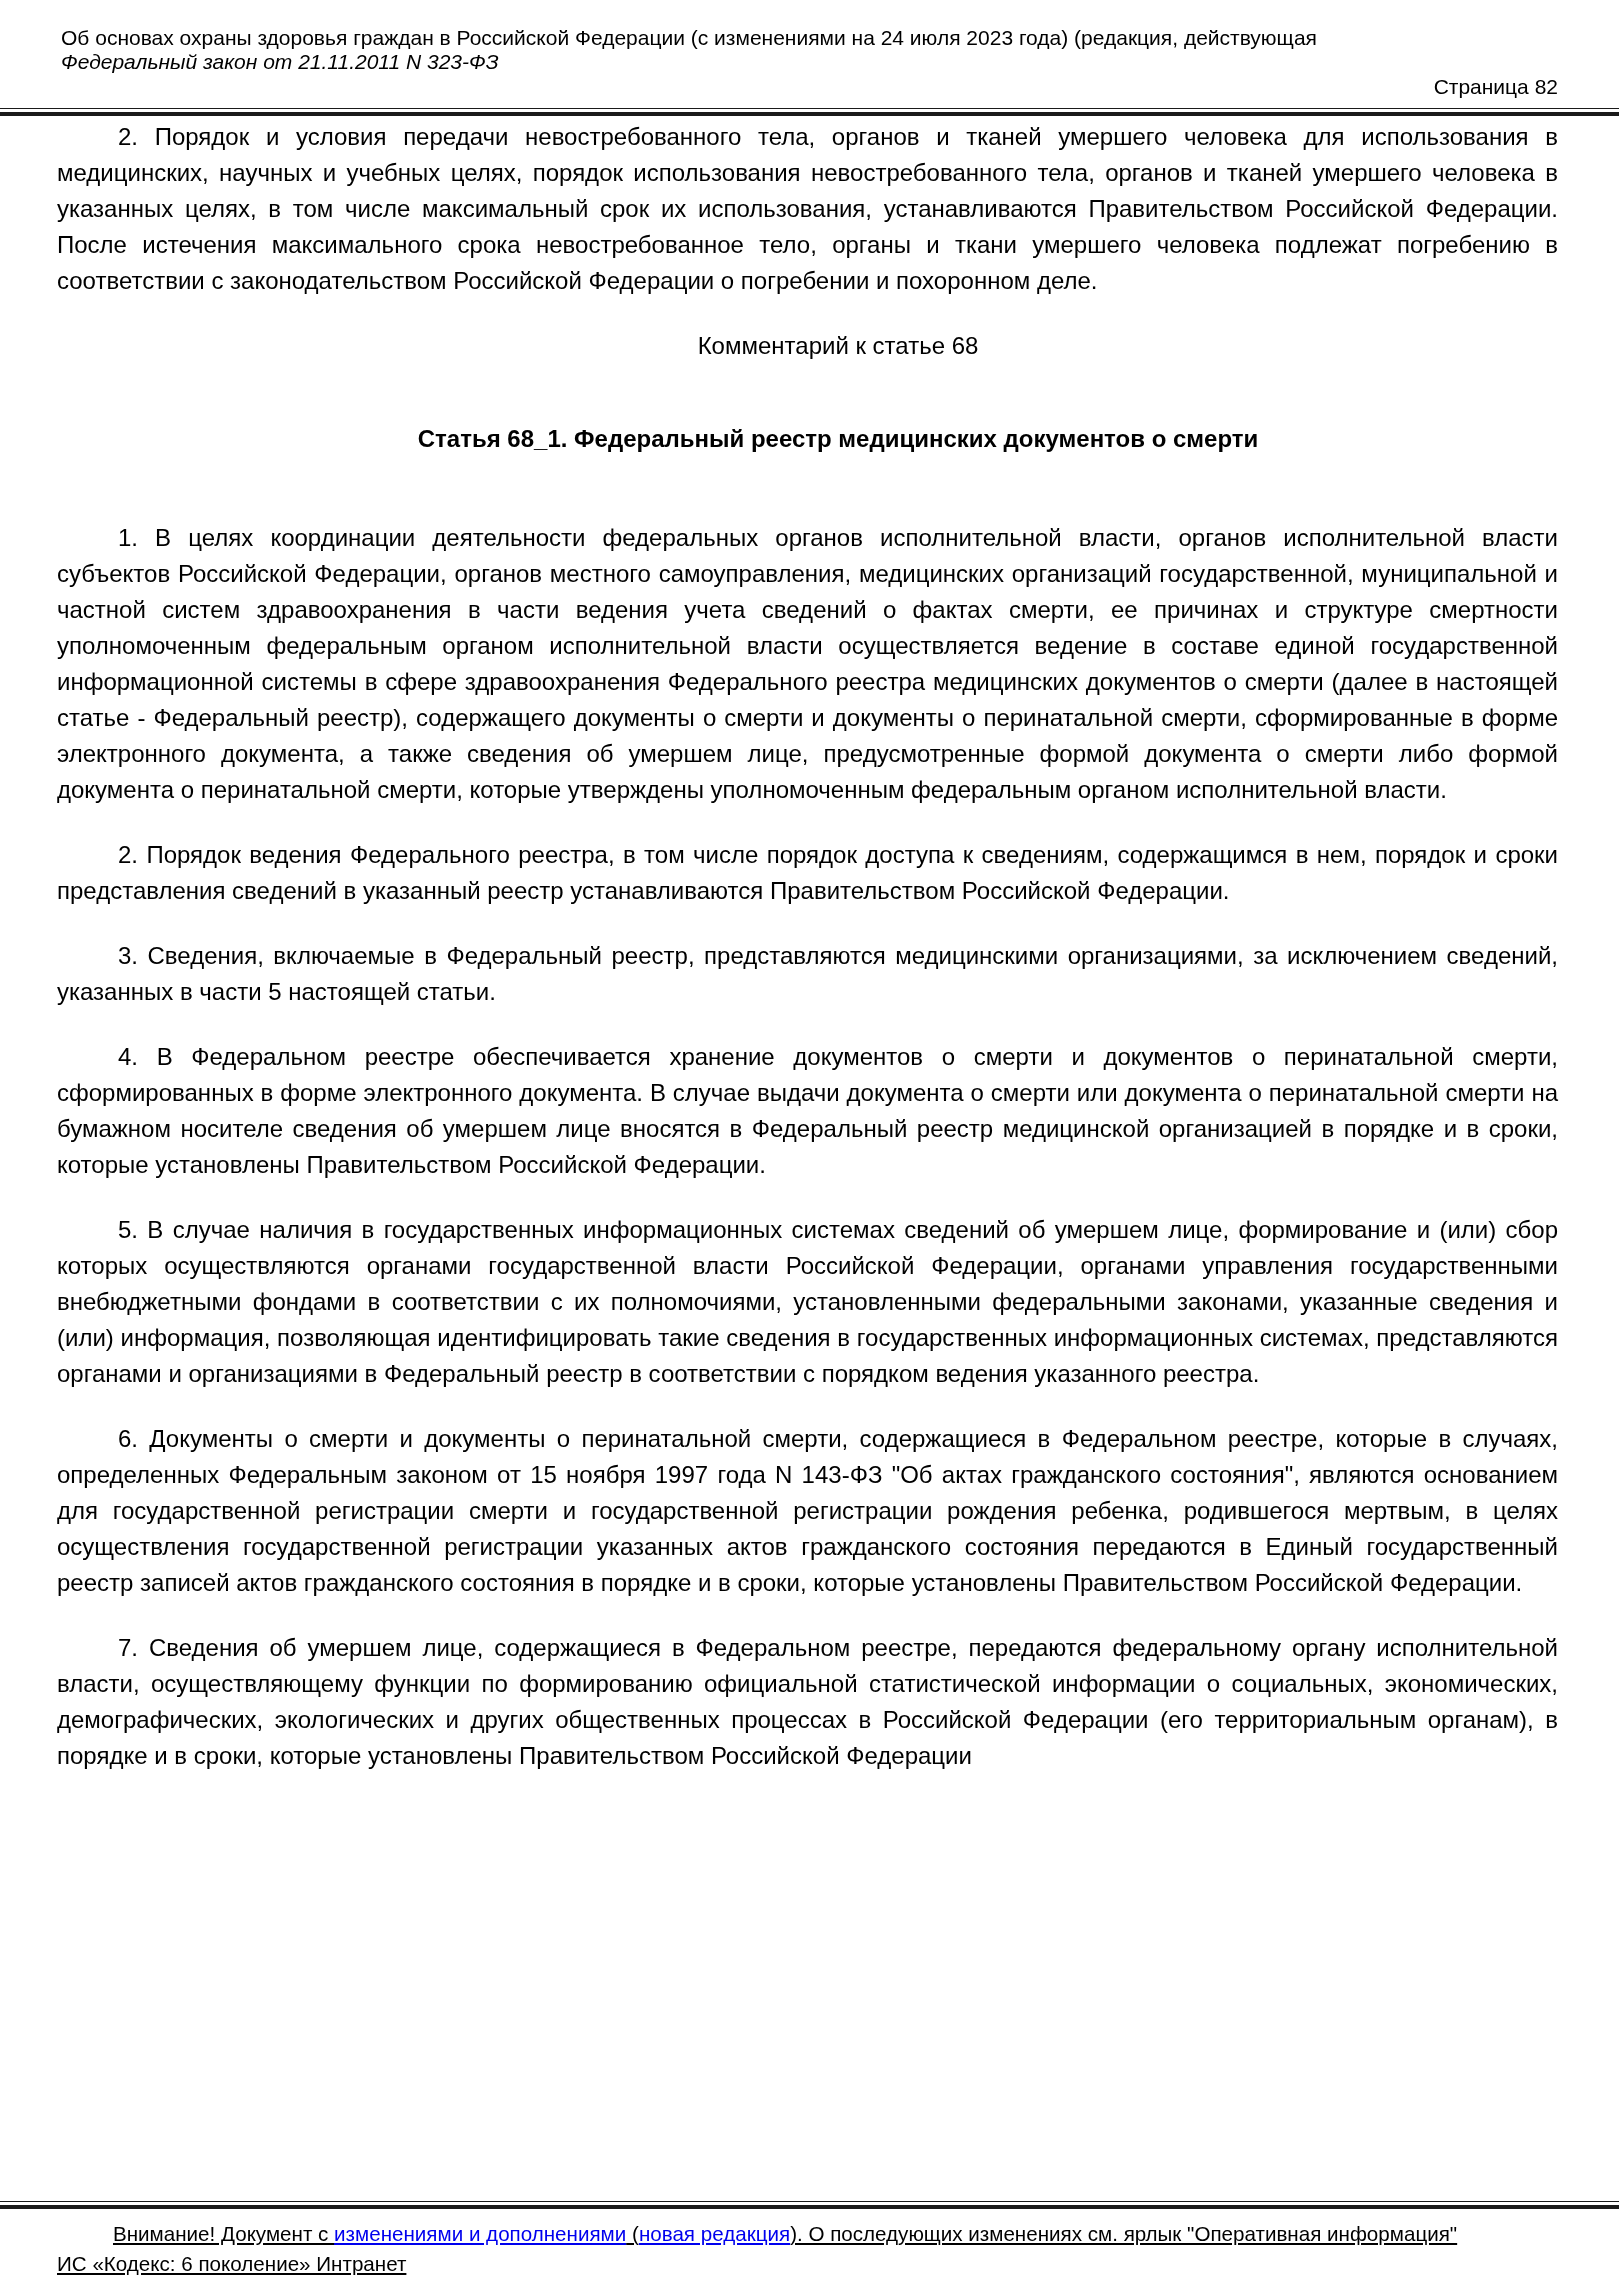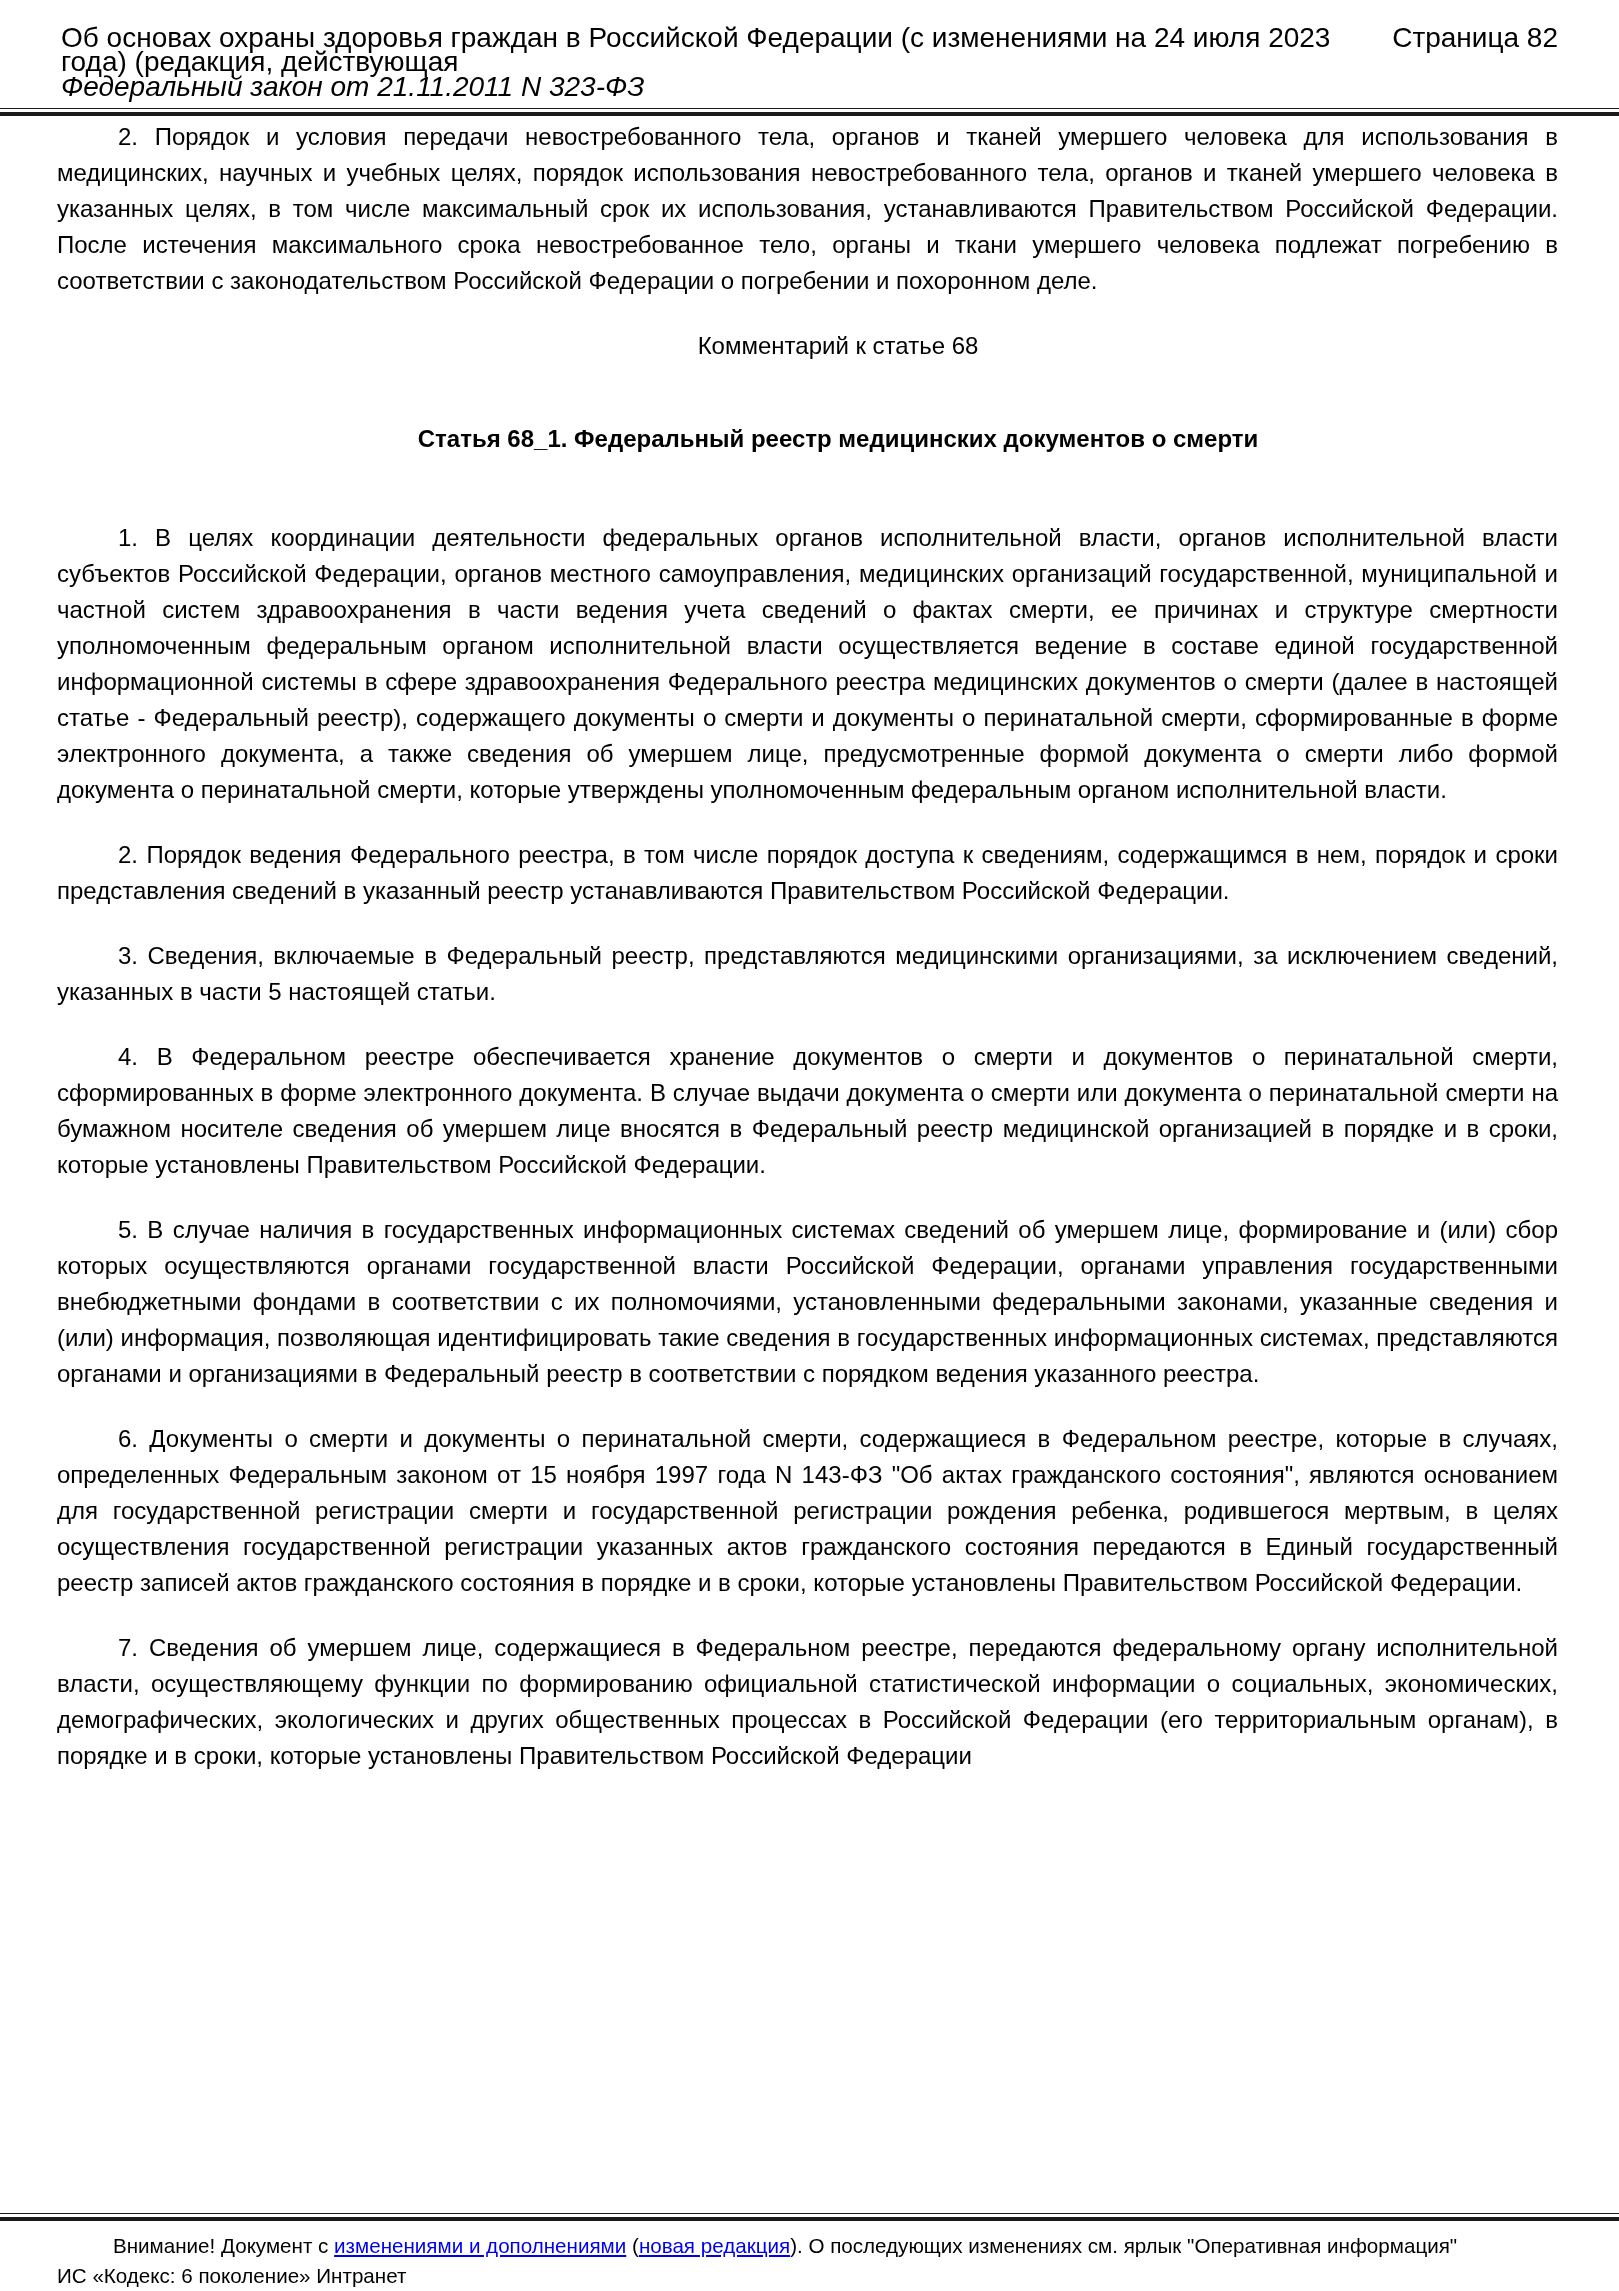--- a/index.html
+++ b/index.html
@@ -15,22 +15,23 @@
     color: #000000;
     font-family: "Liberation Sans", "DejaVu Sans", sans-serif;
     overflow: hidden;
     box-sizing: border-box;
   }
   
   .header {
     display: flex;
     align-items: flex-start;
     padding: 25.5px 61px 0 61px;
-    font-size: 28px;
+    font-size: 21px;
     line-height: 24.5px;
+    flex-direction: column;
   }
   .header-left {
     flex: 1 1 auto;
     max-width: 1323px;
   }
   .header-title-line {
     display: block;
   }
   .header-subtitle {
     font-style: italic;
@@ -83,21 +84,22 @@
     margin-bottom: 0 !important;
   }
   .inclusion-note {
     margin: 0 !important;
   }
   
   .footer {
     position: absolute;
     left: 0;
     right: 0;
-    bottom: 1px;
+    bottom: 13px;
+    text-decoration: underline;
   }
   .footer-text {
     padding: 9.8px 57px 0 57px;
     font-size: 20.6px;
     line-height: 30px;
   }
   .footer-notice {
     margin: 0;
     text-indent: 56px;
   }

